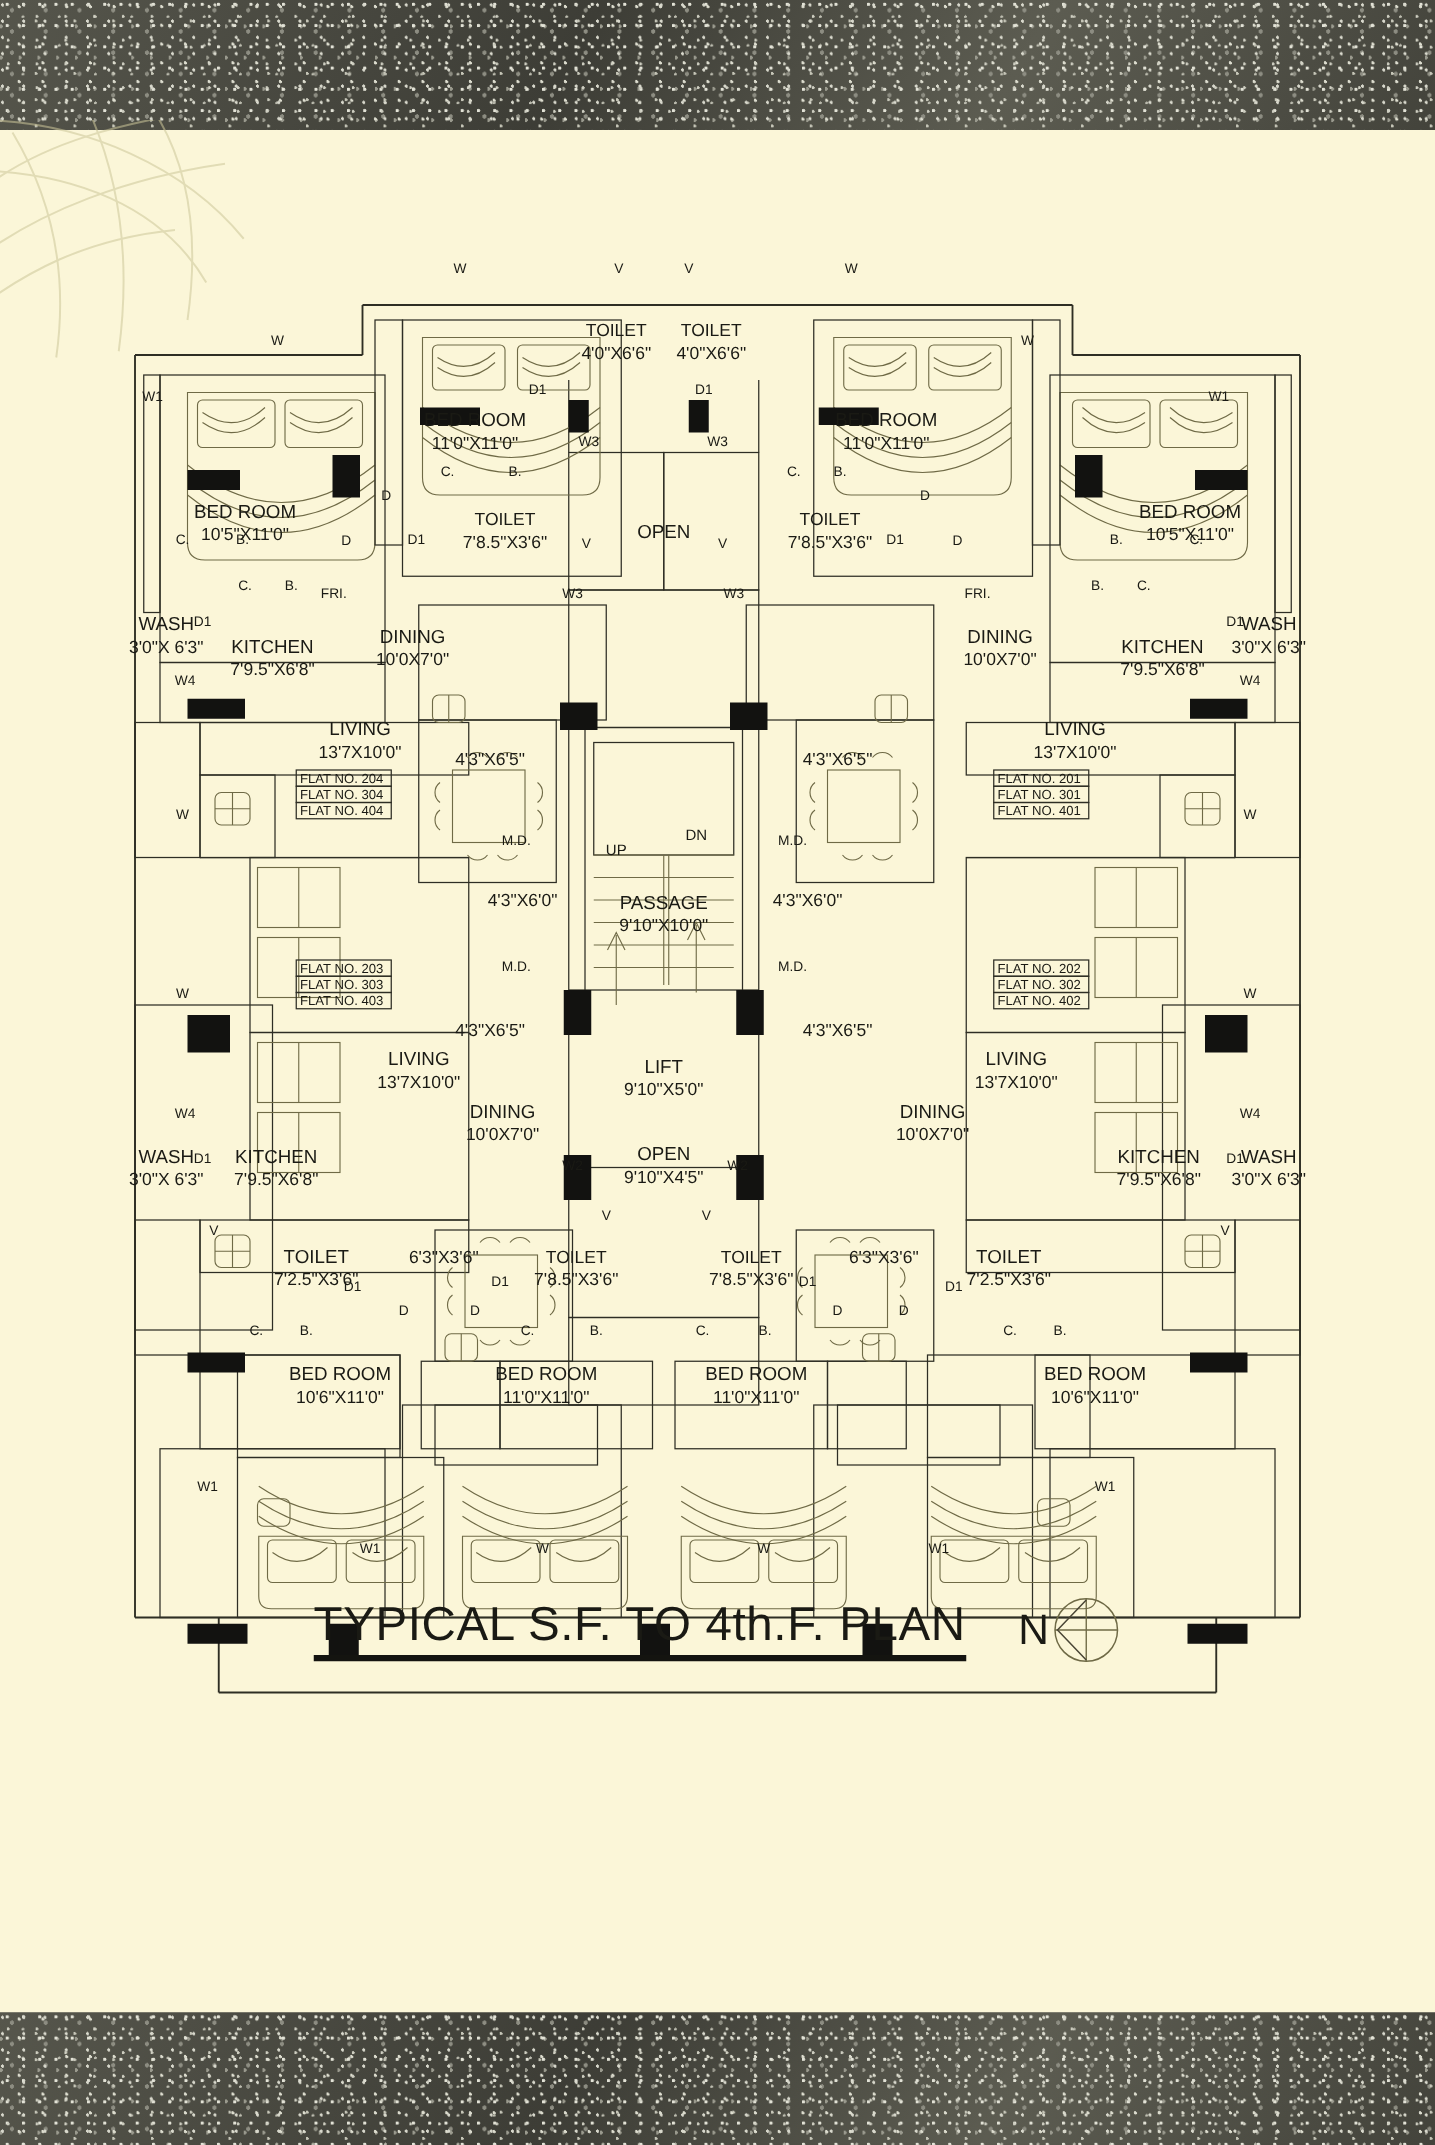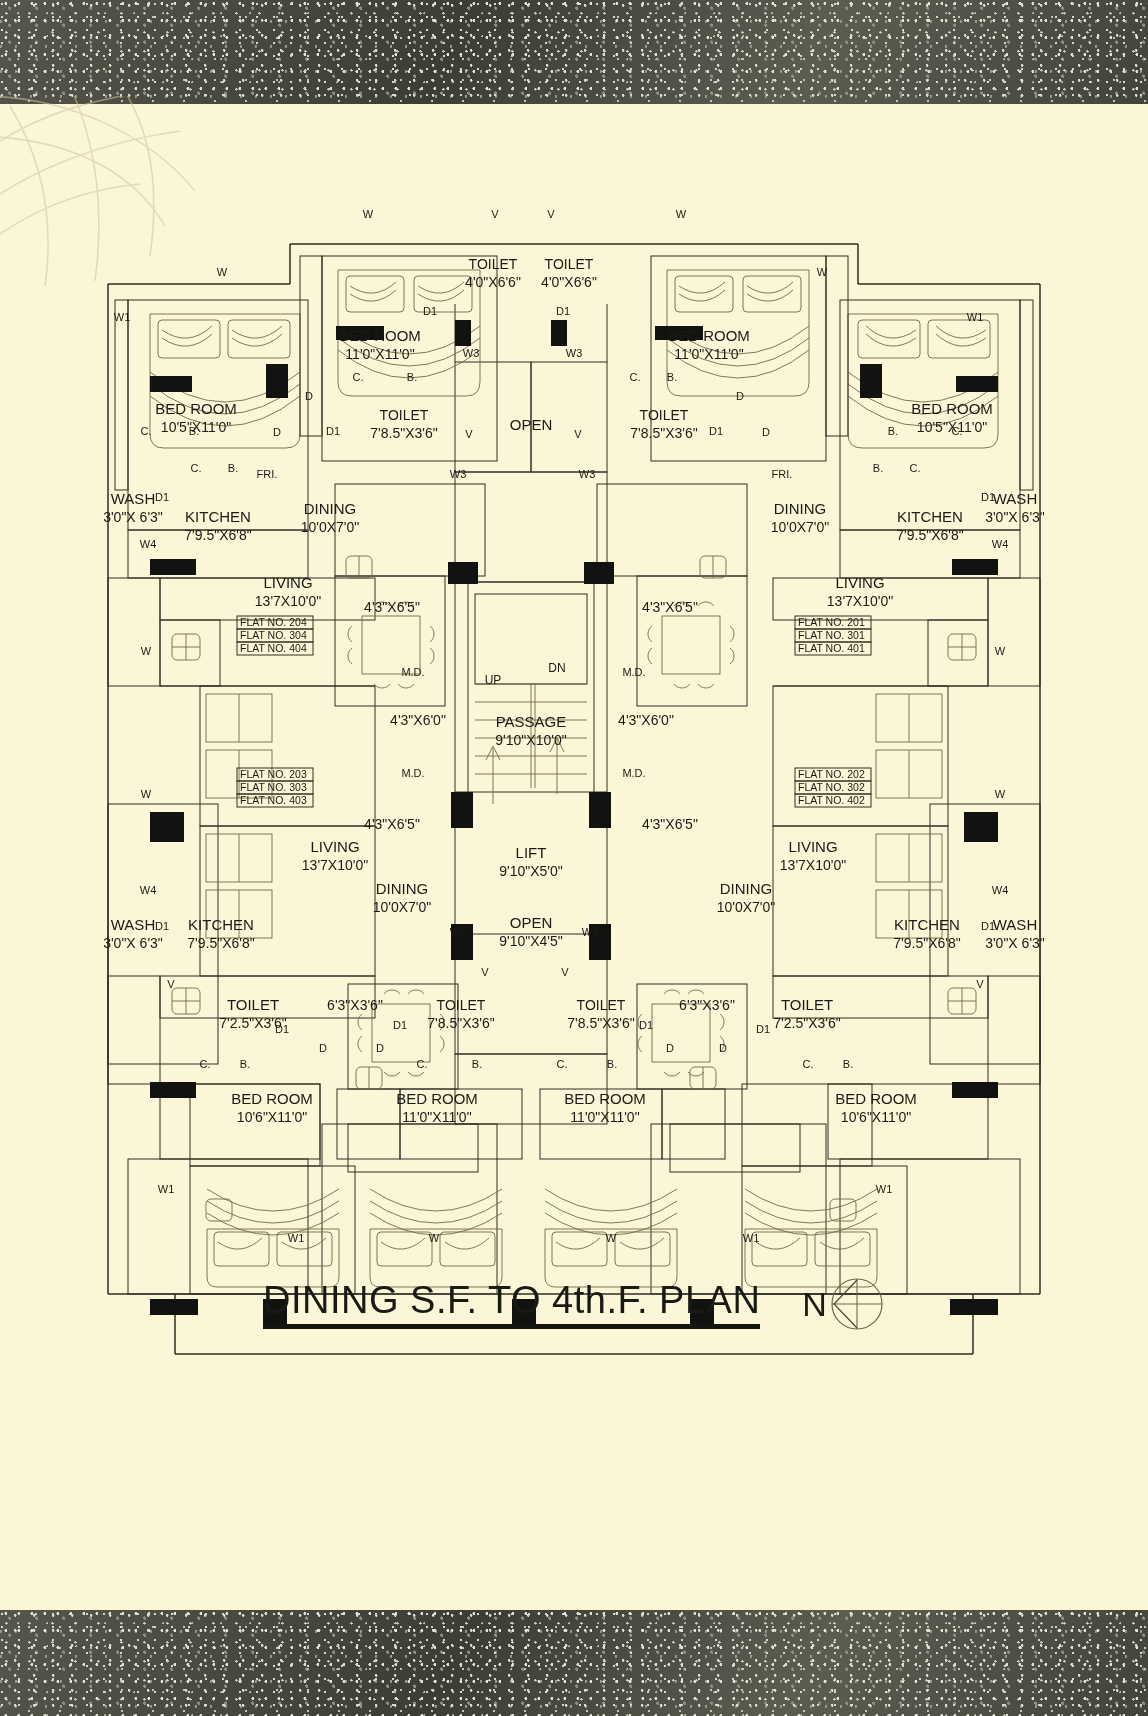--- a/index.html
+++ b/index.html
@@ -550,21 +550,21 @@
       <rect x="795" y="677" width="76" height="13" fill="none" stroke="#2e2e24" stroke-width="1"></rect>
       <rect x="795" y="690" width="76" height="13" fill="none" stroke="#2e2e24" stroke-width="1"></rect>
       <text class="t fl" x="798" y="674">FLAT NO. 202</text>
       <text class="t fl" x="798" y="687">FLAT NO. 302</text>
       <text class="t fl" x="798" y="700">FLAT NO. 402</text>
     </g>
 
   </svg>
 
   <div class="title-wrap">
-    <div class="plan-title">DINING S.F. TO 4th.F. PLAN</div>
+    <div class="plan-title">TYPICAL S.F. TO 4th.F. PLAN</div>
     <div class="north">
       <span class="nletter">N</span>
       <svg width="56" height="56" viewBox="0 0 56 56">
         <circle cx="28" cy="28" r="25" fill="none" stroke="#6f6a46" stroke-width="1.2"></circle>
         <path d="M28 3 L28 53" stroke="#6f6a46" stroke-width="1.1" fill="none"></path>
         <path d="M3 28 L53 28" stroke="#6f6a46" stroke-width="1.1" fill="none"></path>
         <path d="M28 4 L5 28 L28 52" fill="none" stroke="#4a4636" stroke-width="1.2"></path>
       </svg>
     </div>
   </div>

